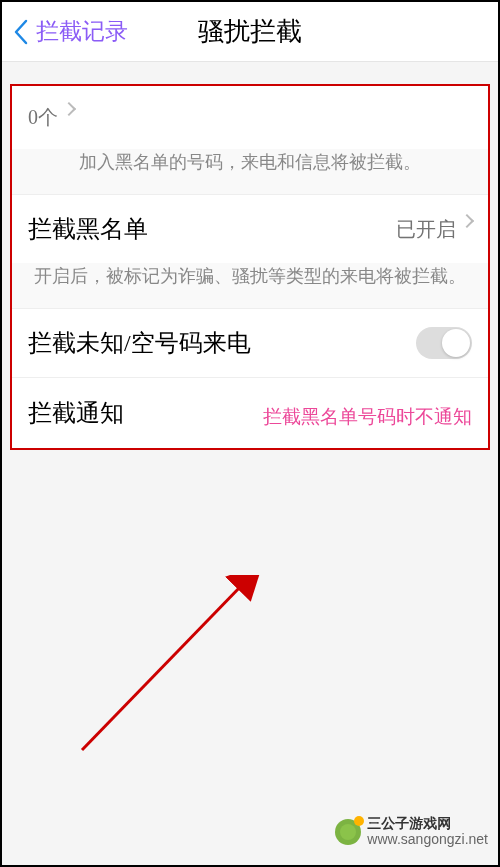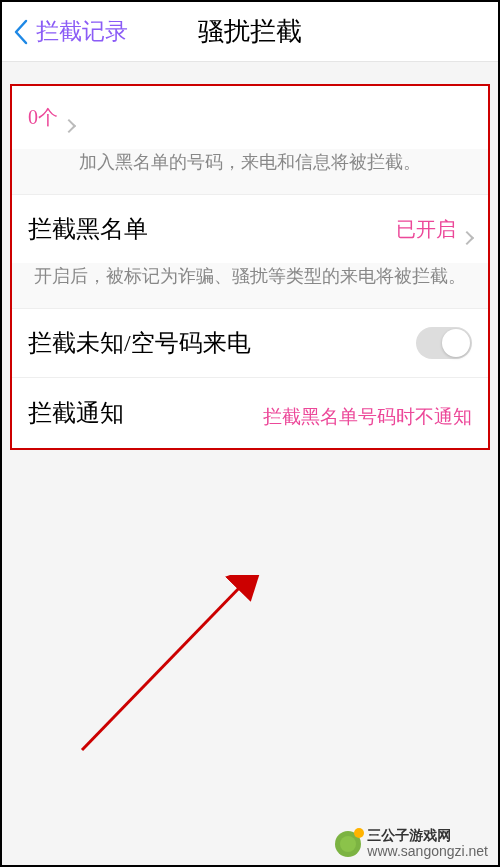--- a/index.html
+++ b/index.html
@@ -5,30 +5,30 @@
     * { margin: 0; padding: 0; box-sizing: border-box; }
     body { width: 500px; height: 867px; background: #fff; font-family: "STKaiti", "KaiTi", "楷体", serif; position: relative; overflow: hidden; }
     .frame { width: 500px; height: 867px; border: 2px solid #000; position: relative; background: #f5f5f5; }
     .header { height: 60px; background: #fff; display: flex; align-items: center; justify-content: flex-start; padding: 0 4px; border-bottom: 1px solid #e5e5e5; }
     .back { width: 30px; height: 30px; display: flex; align-items: center; justify-content: center; }
     .title { font-size: 26px; color: #000; font-weight: normal; position: absolute; left: 50%; transform: translateX(-50%); }
     .header-right { font-size: 23px; color: #8b5cf6; }
     .content { margin: 22px 8px 0 8px; border: 2px solid #cc0000; background: #fff; }
     .row { padding: 18px 16px; display: flex; align-items: center; justify-content: space-between; background: #fff; }
     .row-label { font-size: 24px; color: #000; }
-    .row-value { font-size: 20px; color: #ec4899; display: flex; align-items: flex-end; gap: 6px; }
+    .row-value { font-size: 20px; color: #737373; display: flex; align-items: flex-start; gap: 6px; }
     .row-small { font-size: 19px; color: #ec4899; text-align: right; margin-top: 8px; }
     .desc { padding: 0 16px 18px 16px; font-size: 18px; color: #888; background: #f9f9f9; line-height: 1.5; border-bottom: 1px solid #eee; text-align: center; }
     .sep { height: 1px; background: #eee; }
     .chevron { width: 10px; height: 10px; border-top: 2px solid #bbb; border-right: 2px solid #bbb; transform: rotate(45deg); display: inline-block; }
     .toggle { width: 56px; height: 32px; background: #ddd; border-radius: 16px; position: relative; }
     .toggle-knob { position: absolute; right: 2px; top: 2px; width: 28px; height: 28px; background: #fff; border-radius: 50%; box-shadow: 0 1px 3px rgba(0,0,0,0.2); }
     .toggle.off .toggle-knob { right: 2px; }
     .arrow { position: absolute; left: 60px; bottom: 110px; width: 220px; height: 180px; }
-    .watermark { position: absolute; bottom: 6px; right: 10px; display: flex; align-items: center; gap: 6px; font-size: 14px; color: #333; font-family: Arial, sans-serif; }
+    .watermark { position: absolute; bottom: 18px; right: 10px; display: flex; align-items: center; gap: 6px; font-size: 14px; color: #333; font-family: Arial, sans-serif; }
     .wm-icon { width: 26px; height: 26px; background: #7cb342; border-radius: 50%; position: relative; }
     .wm-icon::before { content: ""; position: absolute; left: 5px; top: 5px; width: 16px; height: 16px; background: #8bc34a; border-radius: 50%; }
     .wm-icon::after { content: ""; position: absolute; right: -3px; top: -3px; width: 10px; height: 10px; background: #ffb300; border-radius: 50%; }
     .wm-text { display: flex; flex-direction: column; line-height: 1.1; }
     .wm-text-main { font-size: 14px; font-weight: bold; }
     .wm-text-sub { font-size: 14px; color: #666; }
   </style>
 </head>
 <body>
 

